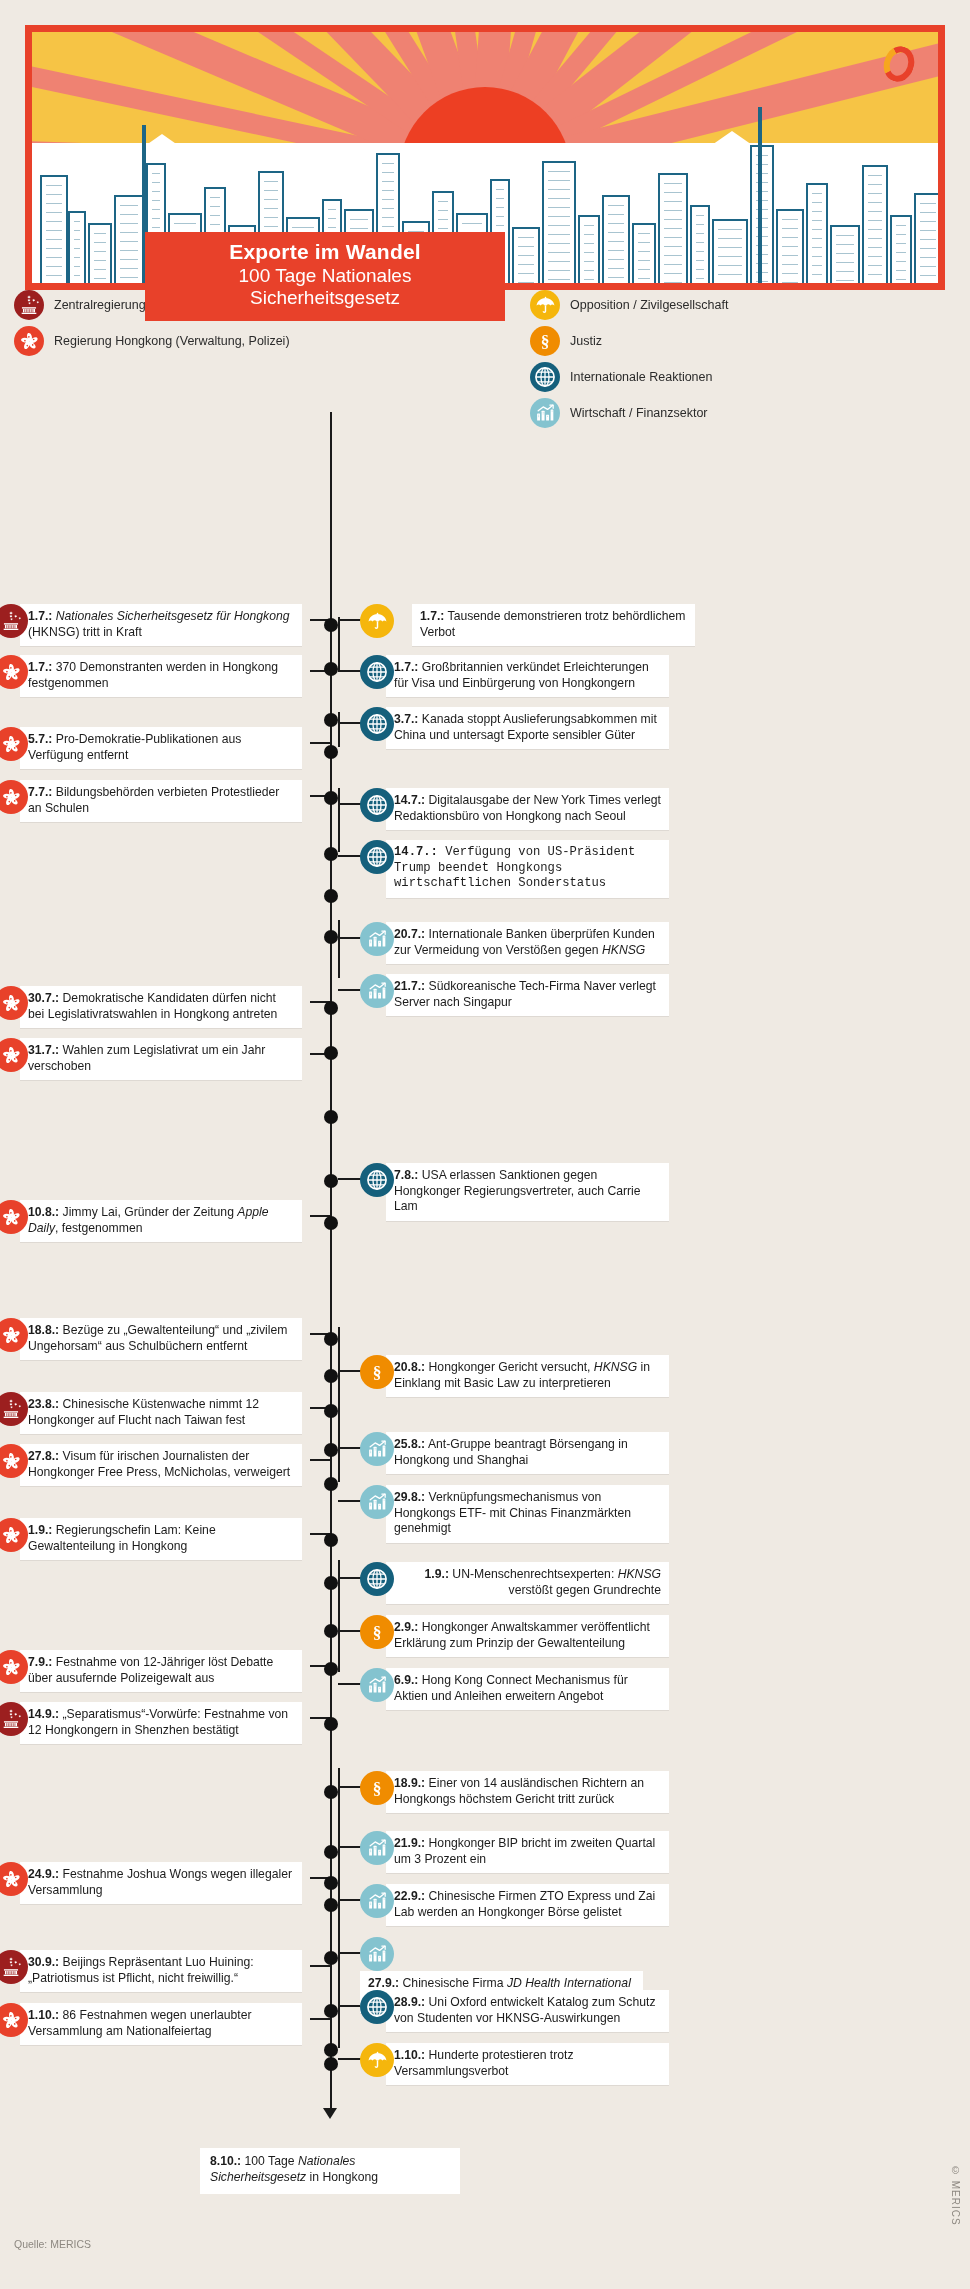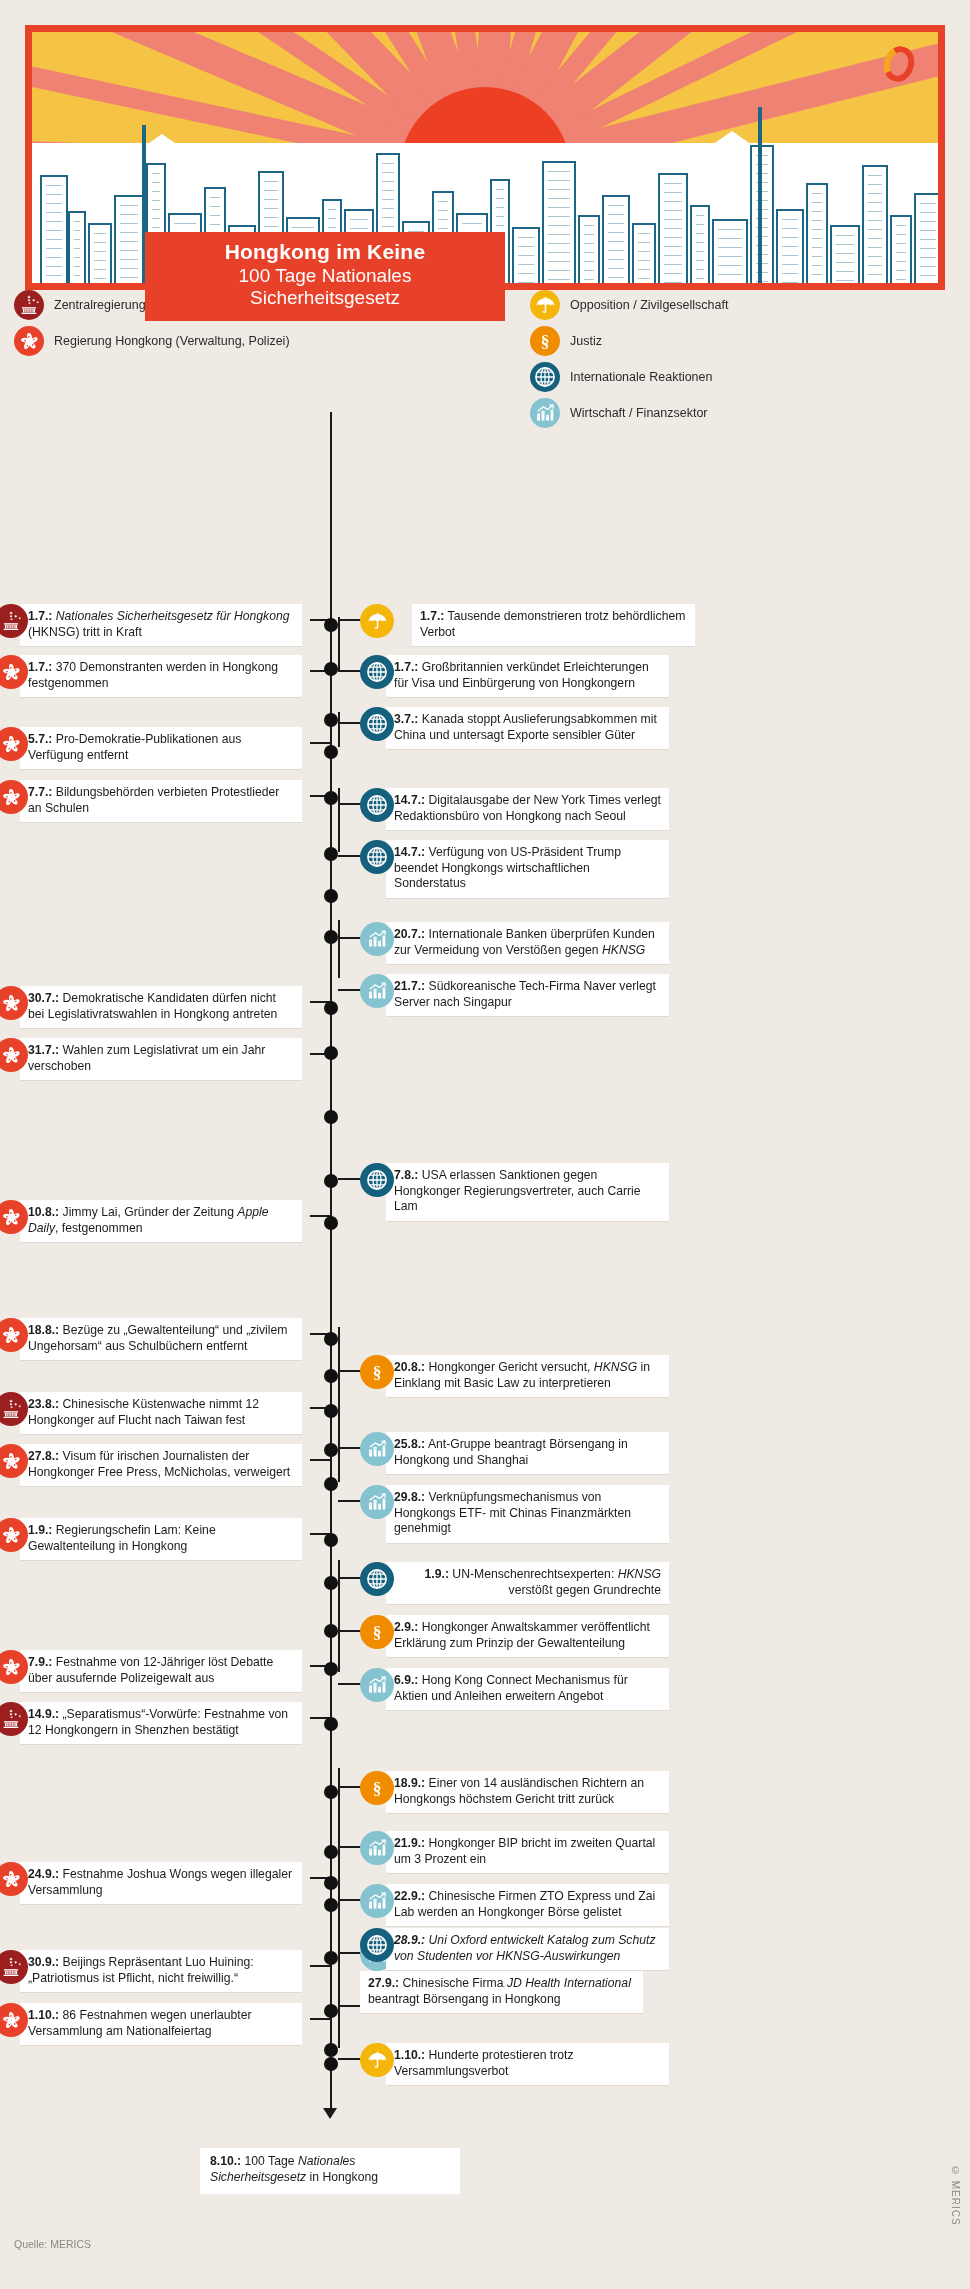--- a/index.html
+++ b/index.html
@@ -182,21 +182,21 @@
         <div class="bldg" style="left: 830px; width: 26px; height: 118px; z-index: 2;"></div>
         <div class="bldg" style="left: 858px; width: 22px; height: 68px; z-index: 2;"></div>
         <div class="bldg" style="left: 882px; width: 28px; height: 90px; z-index: 2;"></div>
         <div class="bldg" style="left: 110px; width: 4px; height: 158px; z-index: 3;"></div>
         <div class="bldg" style="left: 726px; width: 4px; height: 176px; z-index: 3;"></div>
       </div>
     <div class="logo-dot"></div>
   </div>
 
   <div class="title-band">
-    <div class="title-main">Hongkong im Keine</div>
+    <div class="title-main">Exporte im Wandel</div>
     <div class="title-sub">100 Tage Nationales Sicherheitsgesetz</div>
   </div>
 
   <div class="legend">
     <div class="leg-col leg-left" id="legend-left">
         <div class="leg-item">
           <span class="ico ico-beijing">
             <svg width="22" height="22" viewBox="0 0 24 24">
      <g fill="#fff">
        <path d="M12 3.2l.85 1.85 2.0-.3-1.35 1.5 1.35 1.5-2.0-.3L12 9.3l-.85-1.85-2.0.3 1.35-1.5L9.15 4.75l2.0.3z" transform="scale(.62) translate(7.4,-.8)"></path>
@@ -876,21 +876,21 @@
         <div class="card" style="width: 283px;"><b>14.7.:</b><span> Digitalausgabe der New York Times verlegt Redaktionsbüro von Hongkong nach Seoul</span></div>
       </div>
       <div class="ev right" style="top: 840px; left: 360px;">
         <span class="ico lg ico-intl">
           <svg width="24" height="24" viewBox="0 0 24 24">
      <circle cx="12" cy="12" r="9.1" fill="none" stroke="#fff" stroke-width="1.6"></circle>
      <ellipse cx="12" cy="12" rx="4.0" ry="9.1" fill="none" stroke="#fff" stroke-width="1.3"></ellipse>
      <path d="M2.9 12h18.2M4.2 7.2h15.6M4.2 16.8h15.6M12 2.9v18.2" stroke="#fff" stroke-width="1.3" fill="none"></path>
    </svg>
         </span>
-        <div class="card" style="width: 283px;"><b>14.7.:</b><span> Verfügung von US-Präsident Trump beendet Hongkongs wirtschaftlichen Sonderstatus</span></div>
+        <div class="card" style="width: 283px; font-family: Liberation Mono, monospace;"><b>14.7.:</b><span> Verfügung von US-Präsident Trump beendet Hongkongs wirtschaftlichen Sonderstatus</span></div>
       </div>
       <div class="ev right" style="top: 922px; left: 360px;">
         <span class="ico lg ico-wirt">
           <svg width="22" height="22" viewBox="0 0 24 24">
      <g fill="#fff">
        <rect x="3.4" y="12.6" width="3.2" height="7.6" rx=".4"></rect>
        <rect x="8.3" y="9.6" width="3.2" height="10.6" rx=".4"></rect>
        <rect x="13.2" y="13.8" width="3.2" height="6.4" rx=".4"></rect>
        <rect x="18.1" y="8.2" width="3.0" height="12.0" rx=".4"></rect>
      </g>
@@ -1082,21 +1082,21 @@
        <path d="M4.6 9.6 L10.0 5.4 L14.8 8.1 L20.4 3.5"></path>
      </g>
      <path d="M17.3 3.4 h3.6 v3.5" stroke="#fff" stroke-width="1.4" fill="none" stroke-linecap="round" stroke-linejoin="round"></path>
      <g stroke="#84c3cf" stroke-width=".7" opacity=".85">
        <path d="M4.6 14.4h1.0M4.6 16.0h1.0M9.5 11.4h1.0M9.5 13.0h1.0M14.4 15.6h1.0M19.3 10.0h.9"></path>
      </g>
    </svg>
         </span>
         <div class="card" style="width: 283px;"><b>27.9.:</b><span> Chinesische Firma <i>JD Health International</i> beantragt Börsengang in Hongkong</span></div>
       </div>
-      <div class="ev right" style="top: 1928px; left: 360px; font-style: italic;">
+      <div class="ev right" style="top: 1990px; left: 360px;">
         <span class="ico lg ico-intl">
           <svg width="24" height="24" viewBox="0 0 24 24">
      <circle cx="12" cy="12" r="9.1" fill="none" stroke="#fff" stroke-width="1.6"></circle>
      <ellipse cx="12" cy="12" rx="4.0" ry="9.1" fill="none" stroke="#fff" stroke-width="1.3"></ellipse>
      <path d="M2.9 12h18.2M4.2 7.2h15.6M4.2 16.8h15.6M12 2.9v18.2" stroke="#fff" stroke-width="1.3" fill="none"></path>
    </svg>
         </span>
         <div class="card" style="width: 283px;"><b>28.9.:</b><span> Uni Oxford entwickelt Katalog zum Schutz von Studenten vor HKNSG-Auswirkungen</span></div>
       </div>
       <div class="ev right" style="top: 2043px; left: 360px;">

